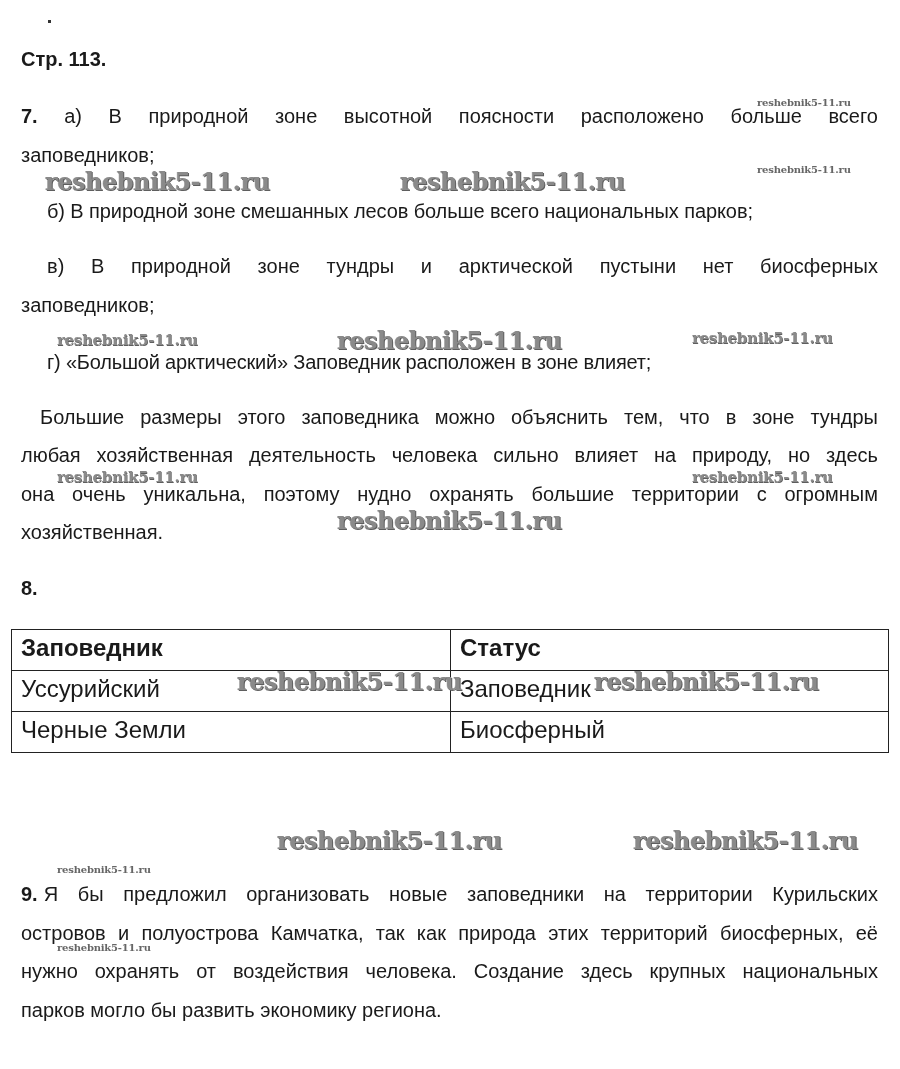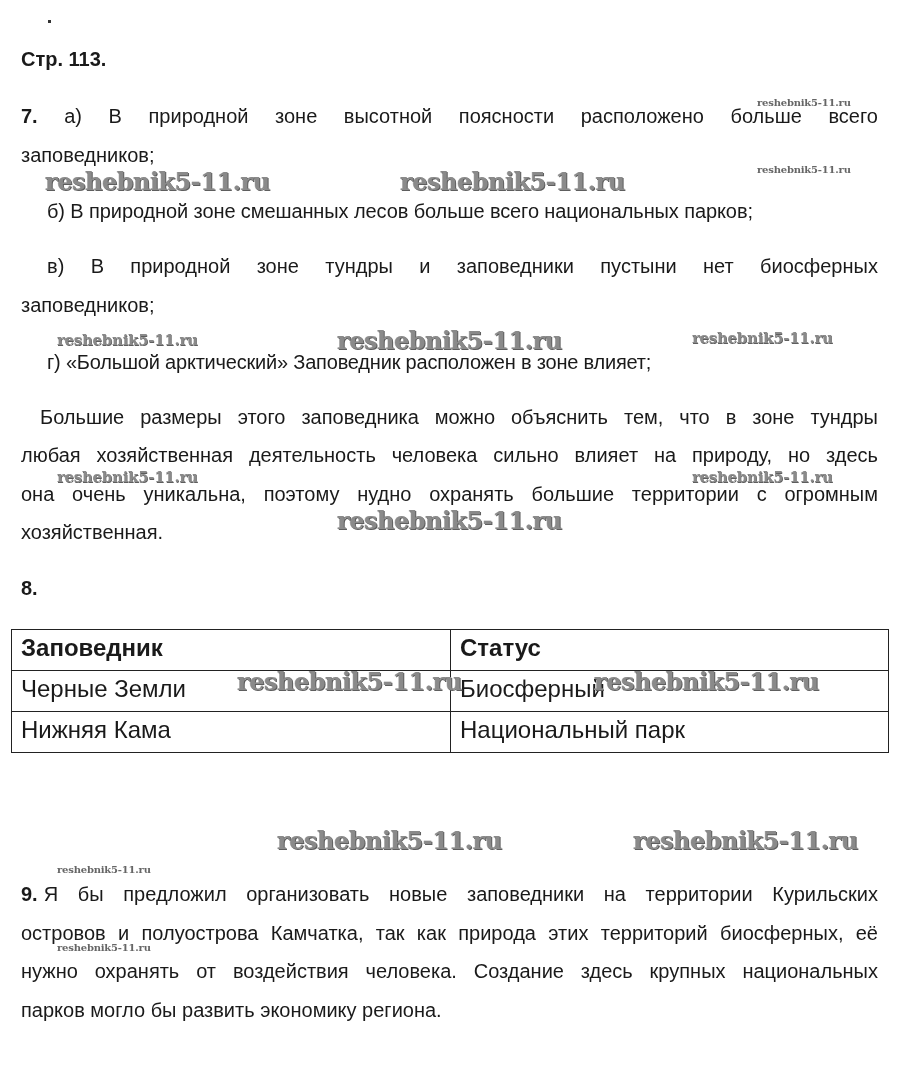--- a/index.html
+++ b/index.html
@@ -45,21 +45,21 @@
 
 <div class="abs txt" style="left:47px; top:199px; letter-spacing:-0.1px;">б) В природной зоне смешанных лесов больше всего национальных парков;</div>
 
 <div class="abs txt just" style="left:47px; top:254px; width:831px;">
   <span>в)</span>
   <span>В</span>
   <span>природной</span>
   <span>зоне</span>
   <span>тундры</span>
   <span>и</span>
-  <span>заповедники</span>
+  <span>арктической</span>
   <span>пустыни</span>
   <span>нет</span>
   <span>биосферных</span>
 </div>
 <div class="abs txt" style="left:21px; top:293px;">заповедников;</div>
 
 <div class="abs txt" style="left:47px; top:350px; letter-spacing:-0.2px;">г) «Большой арктический» Заповедник расположен в зоне влияет;</div>
 
 <div class="abs txt" style="left:40px; top:405px; width:838px; text-align:justify; text-align-last:justify; white-space:normal;">Большие размеры этого заповедника можно объяснить тем, что в зоне тундры</div>
 <div class="abs txt" style="left:21px; top:443px; width:857px; text-align:justify; text-align-last:justify; white-space:normal;">любая хозяйственная деятельность человека сильно влияет на природу, но здесь</div>
@@ -68,26 +68,26 @@
 
 <div class="abs txt bold" style="left:21px; top:576px;">8.</div>
 
 <table class="res">
   <tbody>
       <tr>
     <th class="c1">Заповедник</th>
     <th>Статус</th>
   </tr>
   <tr>
+    <td class="c1">Уссурийский</td>
+    <td>Заповедник</td>
+  </tr>
+  <tr>
     <td class="c1">Черные Земли</td>
     <td>Биосферный</td>
-  </tr>
-  <tr>
-    <td class="c1">Нижняя Кама</td>
-    <td>Национальный парк</td>
   </tr>
 </tbody>
   </table>
 
 <div class="abs txt" style="left:21px; top:882px; width:857px; display:flex; white-space:nowrap;">
   <span class="bold" style="margin-right:6px;">9.</span>
   <span style="flex:1; text-align:justify; text-align-last:justify; white-space:normal;">Я бы предложил организовать новые заповедники на территории Курильских</span>
 </div>
 <div class="abs txt" style="left:21px; top:921px; width:857px; text-align:justify; text-align-last:justify; white-space:normal;">островов и полуострова Камчатка, так как природа этих территорий биосферных, её</div>
 <div class="abs txt" style="left:21px; top:959px; width:857px; text-align:justify; text-align-last:justify; white-space:normal;">нужно охранять от воздействия человека. Создание здесь крупных национальных</div>

